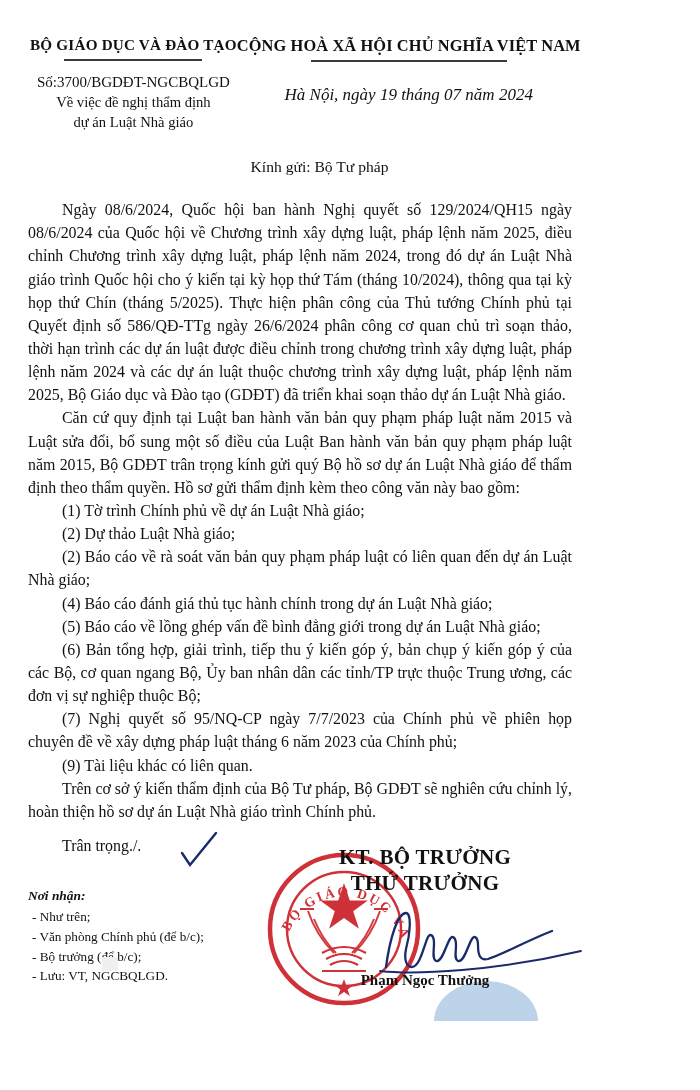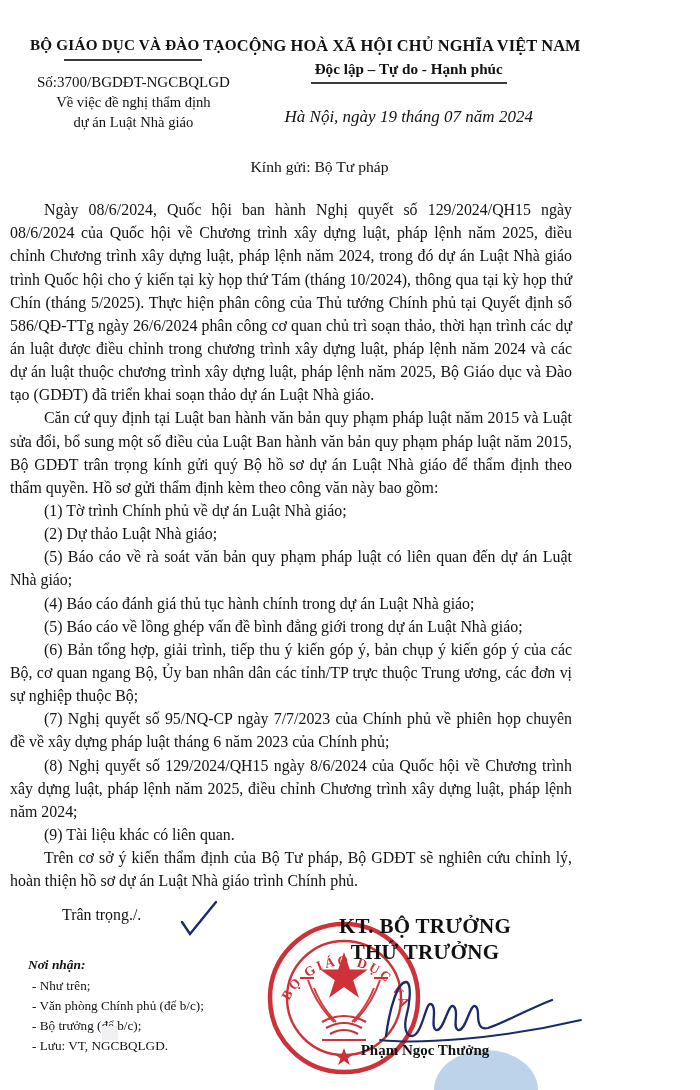--- a/index.html
+++ b/index.html
@@ -87,21 +87,21 @@
   
   .recipient {
     text-align: center;
     font-size: 15.6px;
     margin-top: 26px;
     padding-left: 39px;
   }
 
   
   .body-text {
-    padding: 0 28px 0 10px;
+    padding: 0 28px 0 28px;
     margin-top: 22px;
     font-size: 15.9px;
     line-height: 1.455;
     text-align: justify;
     text-justify: inter-word;
   }
   .body-text p {
     margin: 0;
     text-indent: 34px;
   }
@@ -221,39 +221,37 @@
   <div class="header">
     <div class="header-left">
       <div class="org-name">BỘ GIÁO DỤC VÀ ĐÀO TẠO</div>
       <div class="rule-short"></div>
       <div class="doc-number">Số:3700/BGDĐT-NGCBQLGD</div>
       <div class="doc-subject">Về việc đề nghị thẩm định</div>
       <div class="doc-subject">dự án Luật Nhà giáo</div>
     </div>
     <div class="header-right">
       <div class="nation-name">CỘNG HOÀ XÃ HỘI CHỦ NGHĨA VIỆT NAM</div>
-      <div class="motto">Độc lập – Tự do - Hạnh phúc</div>
       <div class="rule-mid"></div>
       <div class="place-date">Hà Nội, ngày 19  tháng 07  năm 2024</div>
     </div>
   </div>
 
   <div class="recipient">Kính gửi: Bộ Tư pháp</div>
 
   <div class="body-text">
     <p>Ngày 08/6/2024, Quốc hội ban hành Nghị quyết số 129/2024/QH15 ngày 08/6/2024 của Quốc hội về Chương trình xây dựng luật, pháp lệnh năm 2025, điều chỉnh Chương trình xây dựng luật, pháp lệnh năm 2024, trong đó dự án Luật Nhà giáo trình Quốc hội cho ý kiến tại kỳ họp thứ Tám (tháng 10/2024), thông qua tại kỳ họp thứ Chín (tháng 5/2025). Thực hiện phân công của Thủ tướng Chính phủ tại Quyết định số 586/QĐ-TTg ngày 26/6/2024 phân công cơ quan chủ trì soạn thảo, thời hạn trình các dự án luật được điều chỉnh trong chương trình xây dựng luật, pháp lệnh năm 2024 và các dự án luật thuộc chương trình xây dựng luật, pháp lệnh năm 2025, Bộ Giáo dục và Đào tạo (GDĐT) đã triển khai soạn thảo dự án Luật Nhà giáo.</p>
     <p>Căn cứ quy định tại Luật ban hành văn bản quy phạm pháp luật năm 2015 và Luật sửa đổi, bổ sung một số điều của Luật Ban hành văn bản quy phạm pháp luật năm 2015, Bộ GDĐT trân trọng kính gửi quý Bộ hồ sơ dự án Luật Nhà giáo để thẩm định theo thẩm quyền. Hồ sơ gửi thẩm định kèm theo công văn này bao gồm:</p>
     <p class="item">(1) Tờ trình Chính phủ về dự án Luật Nhà giáo;</p>
     <p class="item">(2) Dự thảo Luật Nhà giáo;</p>
-    <p class="item">(5) Báo cáo về rà soát văn bản quy phạm pháp luật có liên quan đến dự án Luật Nhà giáo;</p>
+    <p class="item">(2) Báo cáo về rà soát văn bản quy phạm pháp luật có liên quan đến dự án Luật Nhà giáo;</p>
     <p class="item">(4) Báo cáo đánh giá thủ tục hành chính trong dự án Luật Nhà giáo;</p>
     <p class="item">(5) Báo cáo về lồng ghép vấn đề bình đẳng giới trong dự án Luật Nhà giáo;</p>
     <p class="item">(6) Bản tổng hợp, giải trình, tiếp thu ý kiến góp ý, bản chụp ý kiến góp ý của các Bộ, cơ quan ngang Bộ, Ủy ban nhân dân các tỉnh/TP trực thuộc Trung ương, các đơn vị sự nghiệp thuộc Bộ;</p>
     <p class="item">(7) Nghị quyết số 95/NQ-CP ngày 7/7/2023 của Chính phủ về phiên họp chuyên đề về xây dựng pháp luật tháng 6 năm 2023 của Chính phủ;</p>
-    <p class="item">(8) Nghị quyết số 129/2024/QH15 ngày 8/6/2024 của Quốc hội về Chương trình xây dựng luật, pháp lệnh năm 2025, điều chỉnh Chương trình xây dựng luật, pháp lệnh năm 2024;</p>
     <p class="item">(9) Tài liệu khác có liên quan.</p>
     <p>Trên cơ sở ý kiến thẩm định của Bộ Tư pháp, Bộ GDĐT sẽ nghiên cứu chỉnh lý, hoàn thiện hồ sơ dự án Luật Nhà giáo trình Chính phủ.</p>
   </div>
 
   <div class="sign-area">
 
     <div class="closing">
       <span>Trân trọng./.</span>
       <svg class="tick" viewBox="0 0 44 40">
         <path d="M6 22 L14 34 L40 2" fill="none" stroke="#1b2a6b" stroke-width="2.4" stroke-linecap="round"></path>

